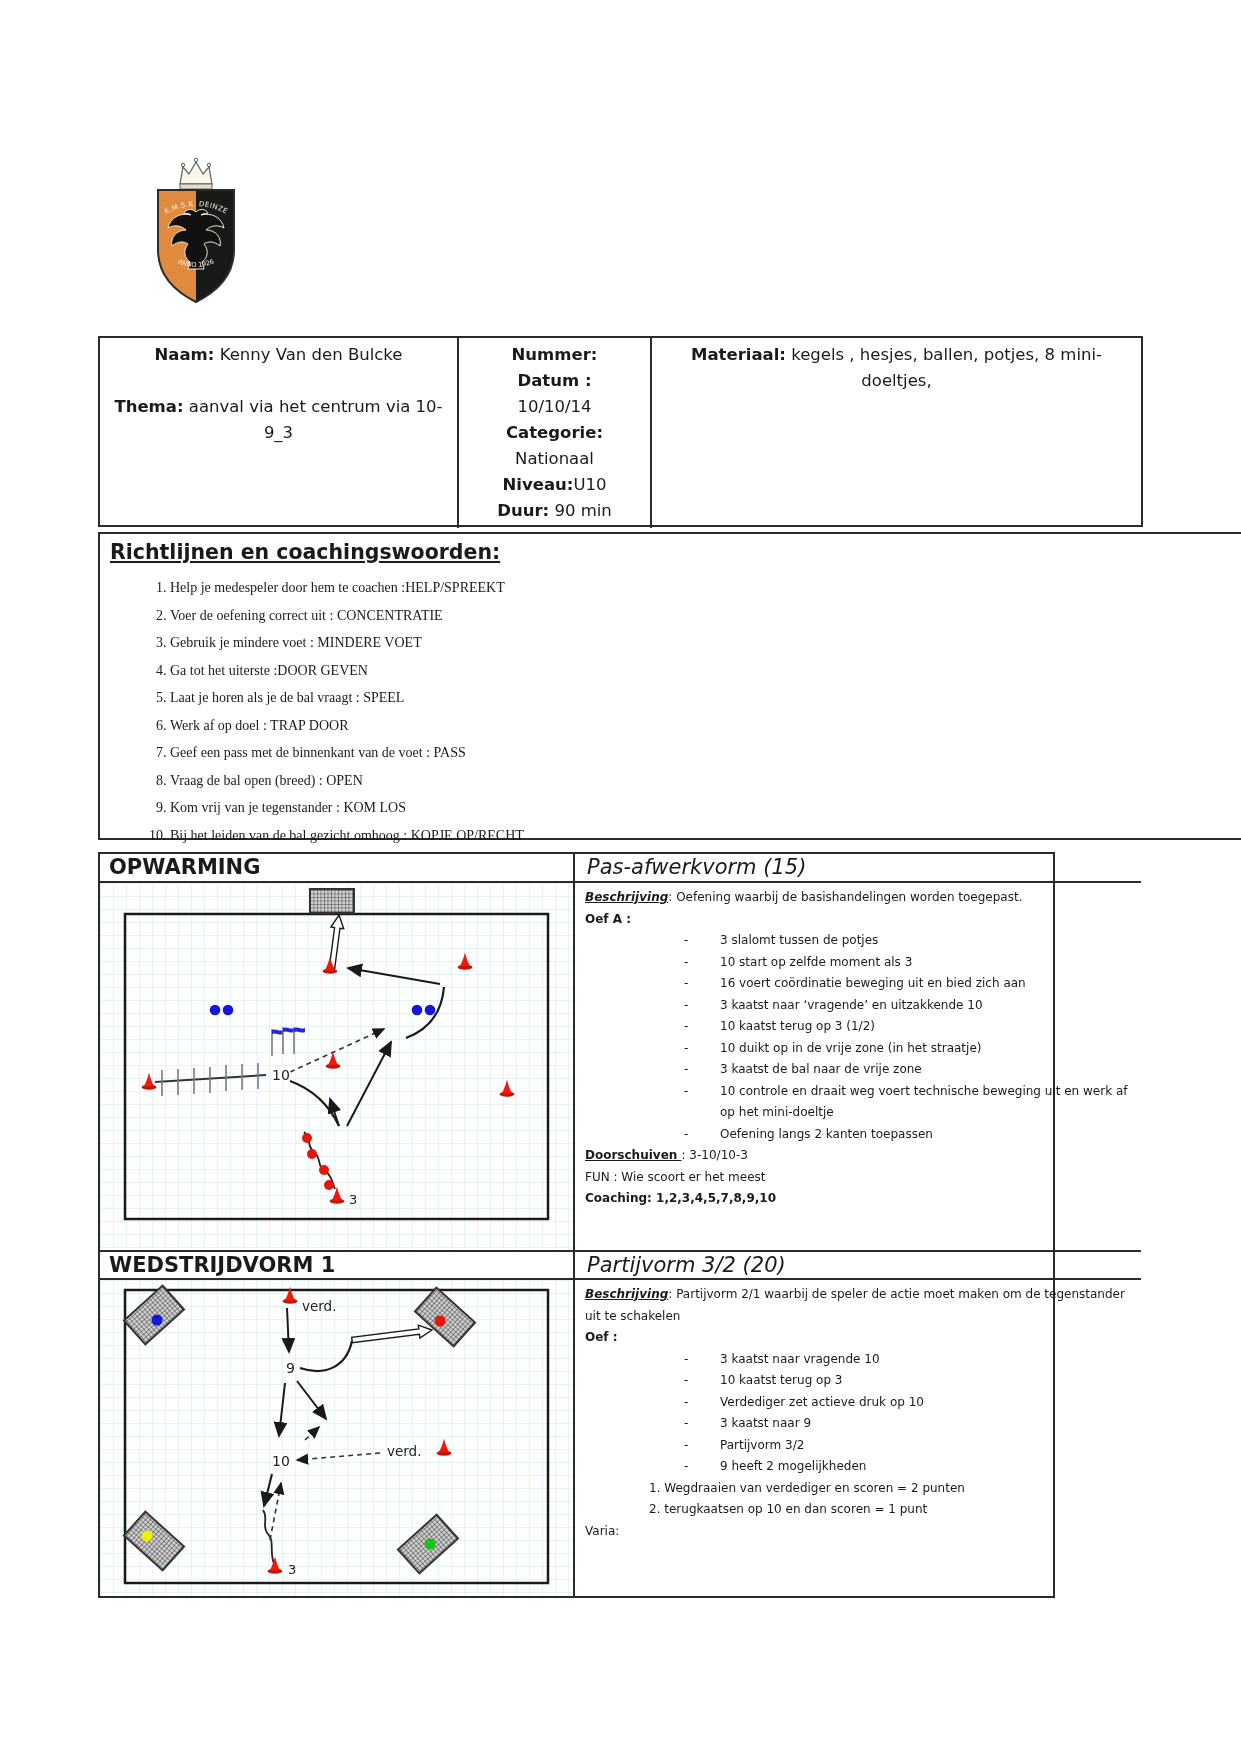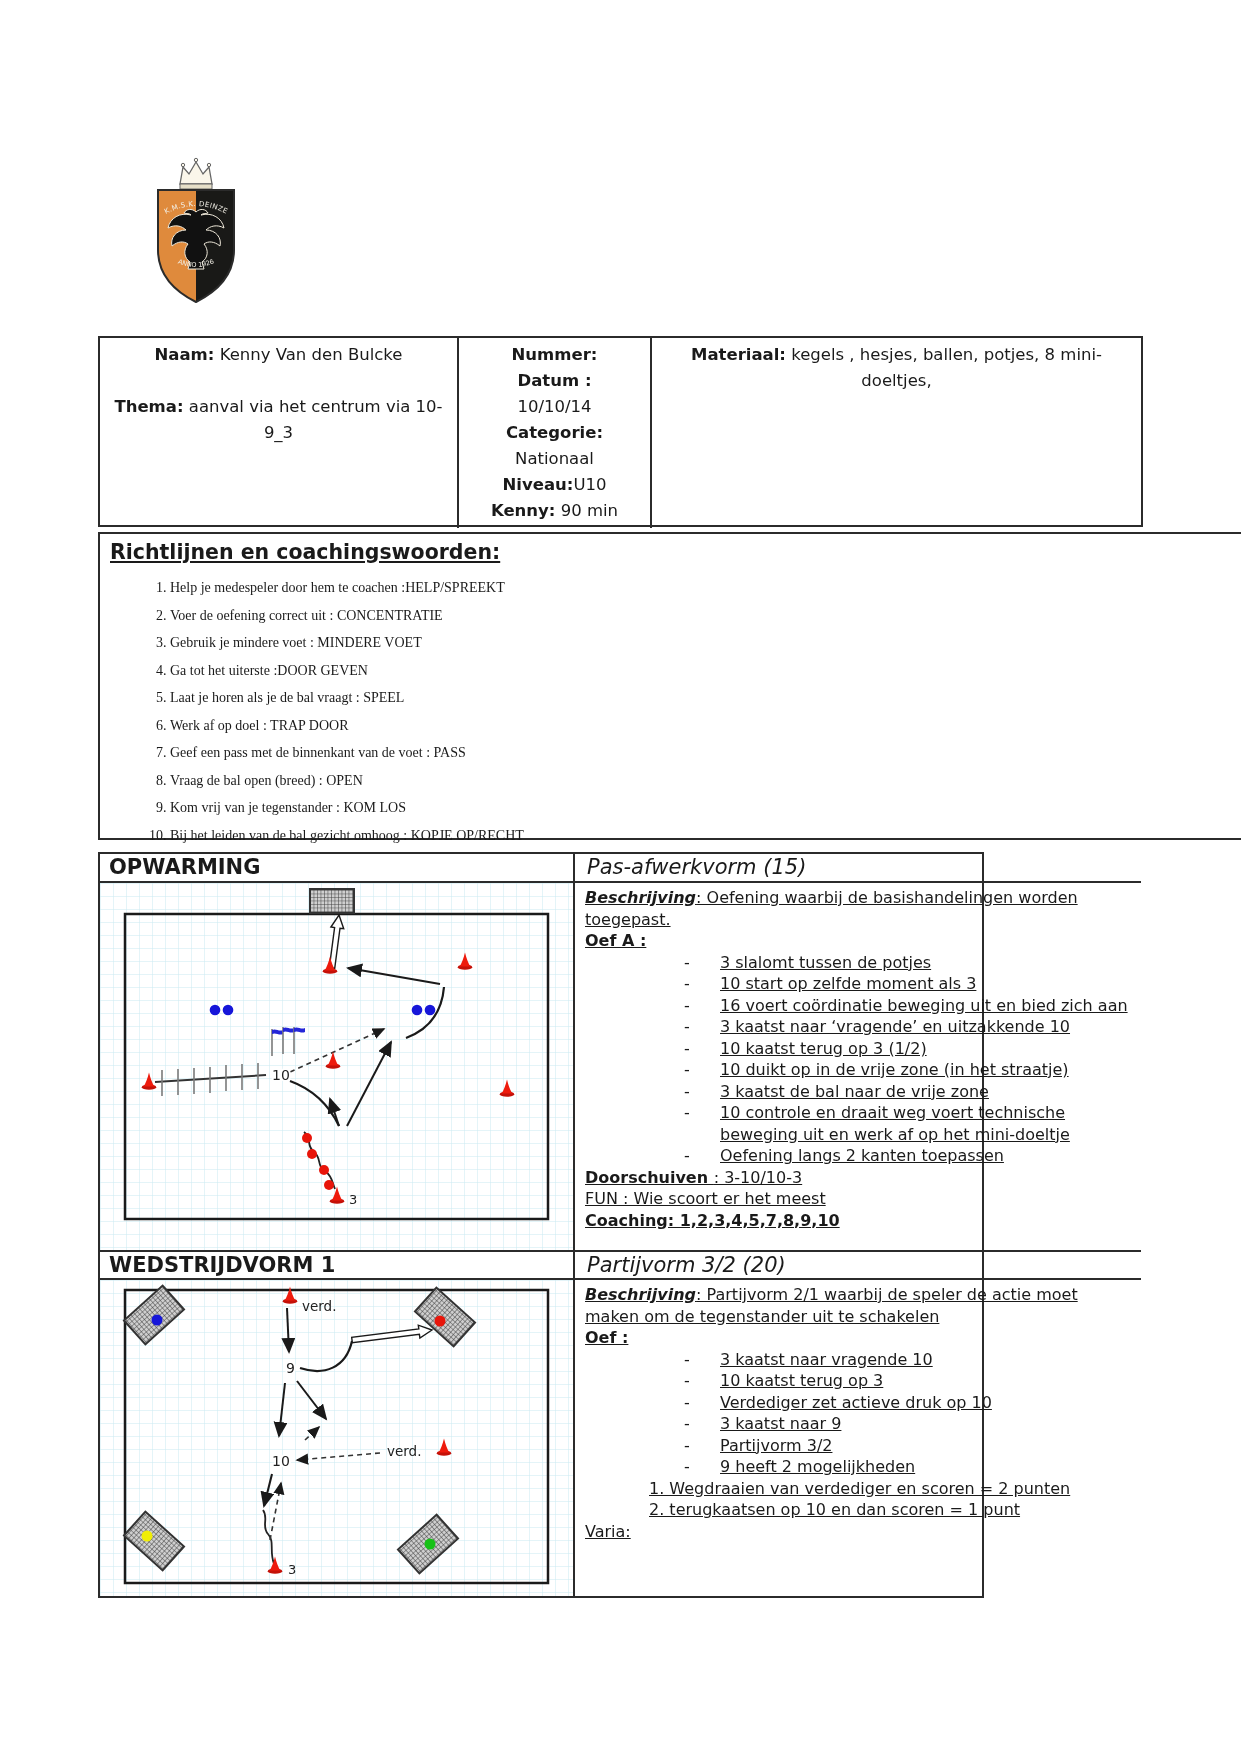--- a/index.html
+++ b/index.html
@@ -10,28 +10,28 @@
   .info-table{left:98px;top:336px;width:1045px;height:191px;border:2px solid #2b2b2b;display:grid;
               grid-template-columns:357px 193px 491px;font-size:16.5px;line-height:26px;text-align:center;}
   .info-cell{border-left:2px solid #2b2b2b;padding:4px 11px;}
   .info-cell:first-child{border-left:none;}
   .gapline{height:26px;}
   
   .richt-box{left:98px;top:532px;width:1191px;height:308px;border:2px solid #2b2b2b;padding:4px 10px;}
   .richt-title{font-size:20.5px;font-weight:bold;text-decoration:underline;margin:2px 0 0 0;}
   .richt-box ol{margin:10px 0 0 0;padding-left:60px;font-size:14px;line-height:27.5px;font-family:Liberation Serif, serif;}
   
-  .extable{left:98px;top:852px;width:886px;border:2px solid #2b2b2b;display:grid;
+  .extable{left:98px;top:852px;width:957px;border:2px solid #2b2b2b;display:grid;
            grid-template-columns:475px 566px;grid-template-rows:29px 369px 28px 316px;}
   .cell{box-sizing:border-box;overflow:hidden;}
   .c-bl{border-right:2px solid #2b2b2b;border-bottom:2px solid #2b2b2b;}
   .c-b{border-bottom:2px solid #2b2b2b;}
   .hdr-left{font-size:21px;font-weight:bold;line-height:27px;padding-left:9px;}
   .hdr-right{font-style:italic;font-size:21px;line-height:27px;padding-left:12px;}
-  .sec-body{font-size:16px;line-height:21.5px;padding:4px 8px 4px 10px;text-decoration:underline;}
+  .sec-body{font-size:12px;line-height:21.5px;padding:4px 8px 4px 10px;}
   .sec-body p{margin:0;}
   .bu{font-weight:bold;text-decoration:underline;}
   .bold{font-weight:bold;}
   ul.dash{list-style:none;margin:0;padding:0 0 0 88px;}
   ul.dash li{position:relative;margin-left:47px;}
   ul.dash li::before{content:"-";position:absolute;left:-36px;}
   .numline{padding-left:64px;}
   svg text{font-family:"DejaVu Sans","Liberation Sans",sans-serif;}
 </style>
 </head>
@@ -73,21 +73,21 @@
       <div><b>Thema:</b>
            <span>aanval via het centrum via 10-9_3</span></div>
     </div>
     <div class="info-cell">
       <div><b>Nummer:</b></div>
       <div><b>Datum :</b></div>
       <div>10/10/14</div>
       <div><b>Categorie:</b></div>
       <div>Nationaal</div>
       <div><b>Niveau:</b><span>U10</span></div>
-      <div><b>Kenny:</b>
+      <div><b>Duur:</b>
            <span>90 min</span></div>
     </div>
     <div class="info-cell">
       <div><b>Materiaal:</b>
            <span>kegels , hesjes, ballen, potjes, 8 mini-doeltjes,</span></div>
     </div>
   </div>
 
   <div class="abs richt-box">
     <p class="richt-title">Richtlijnen en coachingswoorden:</p>

